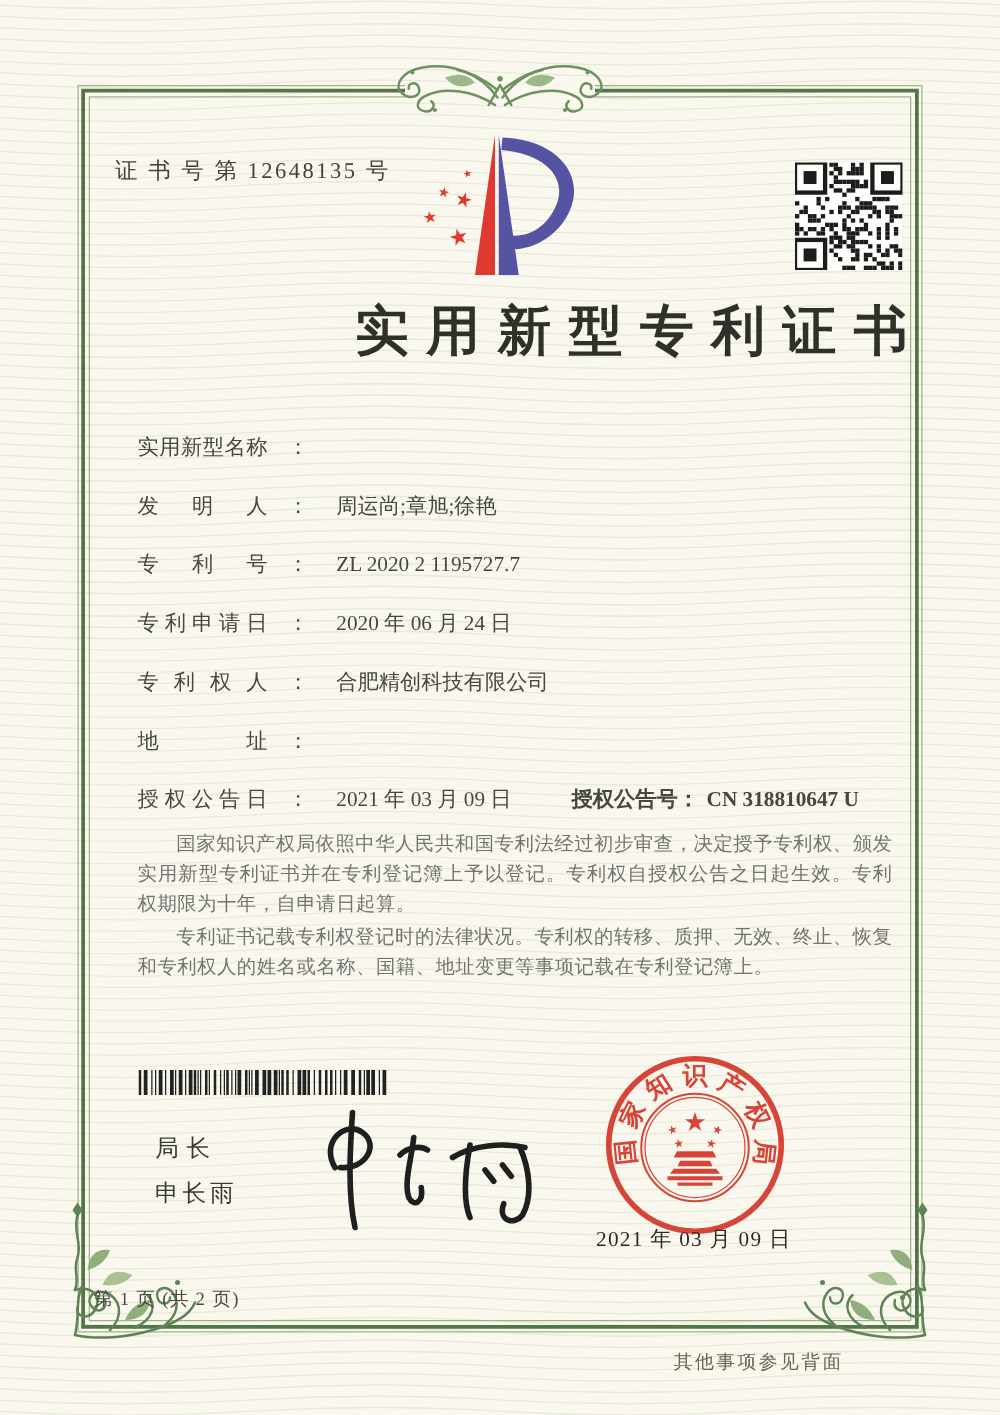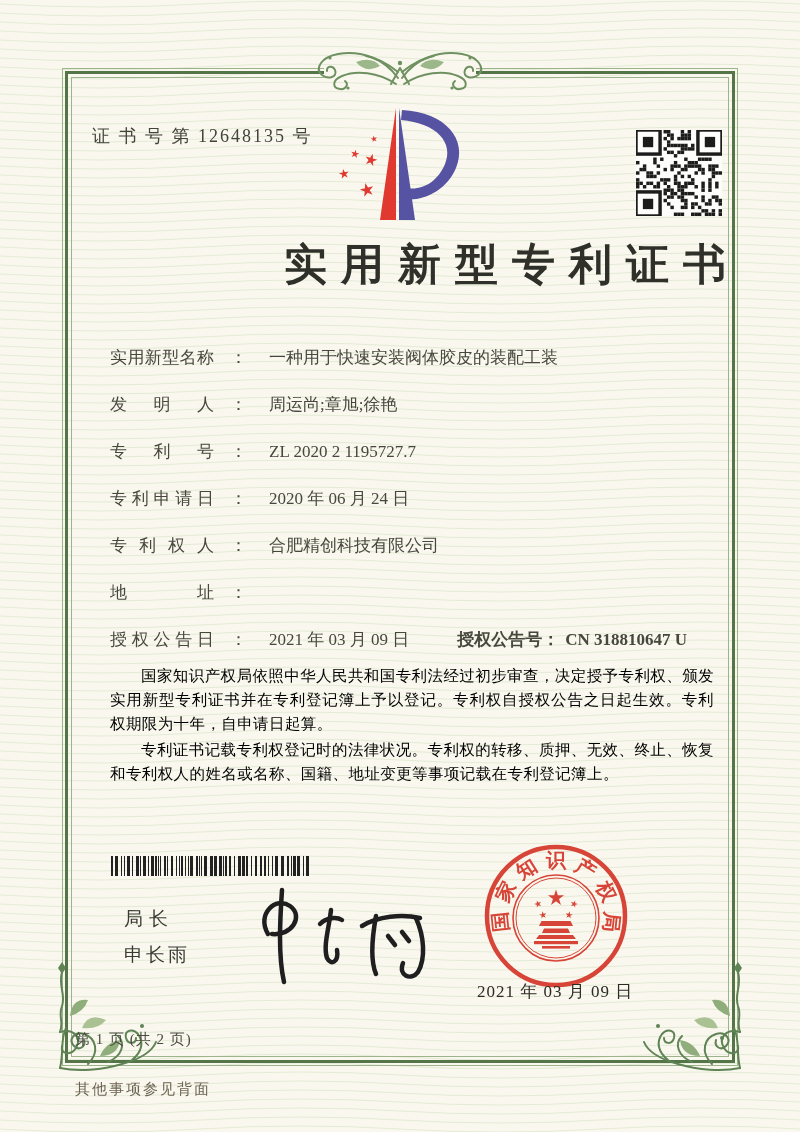--- a/index.html
+++ b/index.html
@@ -18,34 +18,34 @@
   .title{position:absolute;left:60px;top:236px;width:680px;text-align:right;
     font-size:43px;font-weight:600;letter-spacing:14px;color:#30302b;}
   .fields{position:absolute;left:110px;top:346px;width:606px;font-size:17px;color:#47473e;}
   .frow{display:flex;align-items:flex-start;margin-bottom:24px;line-height:23px;gap:16px;}
   .flabel{display:inline-block;width:104px;text-align:justify;text-align-last:justify;}
   .fcolon{display:inline-block;}
   .fvalue{display:inline-block;margin-left:6px;}
   .fvalue.wrap{width:452px;}
   .fgroup2{margin-left:32px;display:flex;font-weight:bold;}
   .paras{position:absolute;left:110px;top:664px;width:604px;font-size:15.5px;
-    line-height:1.55;text-align:justify;color:#000000;letter-spacing:0.4px;}
+    line-height:1.55;text-align:justify;color:#737373;letter-spacing:0.4px;}
   .paras p{margin:0 0 2px 0;text-indent:2em;}
   #barcode{position:absolute;left:110px;top:856px;}
   .signer-title{position:absolute;left:124px;top:906px;font-size:19px;letter-spacing:6px;
     font-family:"Liberation Sans","DejaVu Sans",sans-serif;color:#3a3a34;}
   .signer-name{position:absolute;left:124px;top:942px;font-size:19px;letter-spacing:3px;
     font-family:"Liberation Sans","DejaVu Sans",sans-serif;color:#3a3a34;}
   #signature{position:absolute;left:236px;top:880px;}
   #seal{position:absolute;left:482px;top:842px;}
   .seal-date{position:absolute;left:470px;top:980px;width:170px;text-align:center;
     font-size:17px;color:#2d2a26;letter-spacing:1px;}
   .page-info{position:absolute;left:75px;top:1030px;width:600px;text-align:left;
     font-size:15px;color:#4a4a40;letter-spacing:1px;}
-  .back-note{position:absolute;left:75px;top:1080px;width:600px;text-align:left;
+  .back-note{position:absolute;left:75px;top:1080px;width:600px;text-align:right;
     font-size:15px;color:#6b6252;letter-spacing:2px;}
   .orn{position:absolute;}
 </style>
 </head>
 <body>
 
 <div id="page">
 
   <svg id="bgwaves">
       <path d="M0 4 q100 6 200 0 t200 0 t200 0 t200 0 M0 13 q100 6 200 0 t200 0 t200 0 t200 0 M0 22 q100 6 200 0 t200 0 t200 0 t200 0 M0 31 q100 6 200 0 t200 0 t200 0 t200 0 M0 40 q100 6 200 0 t200 0 t200 0 t200 0 M0 49 q100 6 200 0 t200 0 t200 0 t200 0 M0 58 q100 6 200 0 t200 0 t200 0 t200 0 M0 67 q100 6 200 0 t200 0 t200 0 t200 0 M0 76 q100 6 200 0 t200 0 t200 0 t200 0 M0 85 q100 6 200 0 t200 0 t200 0 t200 0 M0 94 q100 6 200 0 t200 0 t200 0 t200 0 M0 103 q100 6 200 0 t200 0 t200 0 t200 0 M0 112 q100 6 200 0 t200 0 t200 0 t200 0 M0 121 q100 6 200 0 t200 0 t200 0 t200 0 M0 130 q100 6 200 0 t200 0 t200 0 t200 0 M0 139 q100 6 200 0 t200 0 t200 0 t200 0 M0 148 q100 6 200 0 t200 0 t200 0 t200 0 M0 157 q100 6 200 0 t200 0 t200 0 t200 0 M0 166 q100 6 200 0 t200 0 t200 0 t200 0 M0 175 q100 6 200 0 t200 0 t200 0 t200 0 M0 184 q100 6 200 0 t200 0 t200 0 t200 0 M0 193 q100 6 200 0 t200 0 t200 0 t200 0 M0 202 q100 6 200 0 t200 0 t200 0 t200 0 M0 211 q100 6 200 0 t200 0 t200 0 t200 0 M0 220 q100 6 200 0 t200 0 t200 0 t200 0 M0 229 q100 6 200 0 t200 0 t200 0 t200 0 M0 238 q100 6 200 0 t200 0 t200 0 t200 0 M0 247 q100 6 200 0 t200 0 t200 0 t200 0 M0 256 q100 6 200 0 t200 0 t200 0 t200 0 M0 265 q100 6 200 0 t200 0 t200 0 t200 0 M0 274 q100 6 200 0 t200 0 t200 0 t200 0 M0 283 q100 6 200 0 t200 0 t200 0 t200 0 M0 292 q100 6 200 0 t200 0 t200 0 t200 0 M0 301 q100 6 200 0 t200 0 t200 0 t200 0 M0 310 q100 6 200 0 t200 0 t200 0 t200 0 M0 319 q100 6 200 0 t200 0 t200 0 t200 0 M0 328 q100 6 200 0 t200 0 t200 0 t200 0 M0 337 q100 6 200 0 t200 0 t200 0 t200 0 M0 346 q100 6 200 0 t200 0 t200 0 t200 0 M0 355 q100 6 200 0 t200 0 t200 0 t200 0 M0 364 q100 6 200 0 t200 0 t200 0 t200 0 M0 373 q100 6 200 0 t200 0 t200 0 t200 0 M0 382 q100 6 200 0 t200 0 t200 0 t200 0 M0 391 q100 6 200 0 t200 0 t200 0 t200 0 M0 400 q100 6 200 0 t200 0 t200 0 t200 0 M0 409 q100 6 200 0 t200 0 t200 0 t200 0 M0 418 q100 6 200 0 t200 0 t200 0 t200 0 M0 427 q100 6 200 0 t200 0 t200 0 t200 0 M0 436 q100 6 200 0 t200 0 t200 0 t200 0 M0 445 q100 6 200 0 t200 0 t200 0 t200 0 M0 454 q100 6 200 0 t200 0 t200 0 t200 0 M0 463 q100 6 200 0 t200 0 t200 0 t200 0 M0 472 q100 6 200 0 t200 0 t200 0 t200 0 M0 481 q100 6 200 0 t200 0 t200 0 t200 0 M0 490 q100 6 200 0 t200 0 t200 0 t200 0 M0 499 q100 6 200 0 t200 0 t200 0 t200 0 M0 508 q100 6 200 0 t200 0 t200 0 t200 0 M0 517 q100 6 200 0 t200 0 t200 0 t200 0 M0 526 q100 6 200 0 t200 0 t200 0 t200 0 M0 535 q100 6 200 0 t200 0 t200 0 t200 0 M0 544 q100 6 200 0 t200 0 t200 0 t200 0 M0 553 q100 6 200 0 t200 0 t200 0 t200 0 M0 562 q100 6 200 0 t200 0 t200 0 t200 0 M0 571 q100 6 200 0 t200 0 t200 0 t200 0 M0 580 q100 6 200 0 t200 0 t200 0 t200 0 M0 589 q100 6 200 0 t200 0 t200 0 t200 0 M0 598 q100 6 200 0 t200 0 t200 0 t200 0 M0 607 q100 6 200 0 t200 0 t200 0 t200 0 M0 616 q100 6 200 0 t200 0 t200 0 t200 0 M0 625 q100 6 200 0 t200 0 t200 0 t200 0 M0 634 q100 6 200 0 t200 0 t200 0 t200 0 M0 643 q100 6 200 0 t200 0 t200 0 t200 0 M0 652 q100 6 200 0 t200 0 t200 0 t200 0 M0 661 q100 6 200 0 t200 0 t200 0 t200 0 M0 670 q100 6 200 0 t200 0 t200 0 t200 0 M0 679 q100 6 200 0 t200 0 t200 0 t200 0 M0 688 q100 6 200 0 t200 0 t200 0 t200 0 M0 697 q100 6 200 0 t200 0 t200 0 t200 0 M0 706 q100 6 200 0 t200 0 t200 0 t200 0 M0 715 q100 6 200 0 t200 0 t200 0 t200 0 M0 724 q100 6 200 0 t200 0 t200 0 t200 0 M0 733 q100 6 200 0 t200 0 t200 0 t200 0 M0 742 q100 6 200 0 t200 0 t200 0 t200 0 M0 751 q100 6 200 0 t200 0 t200 0 t200 0 M0 760 q100 6 200 0 t200 0 t200 0 t200 0 M0 769 q100 6 200 0 t200 0 t200 0 t200 0 M0 778 q100 6 200 0 t200 0 t200 0 t200 0 M0 787 q100 6 200 0 t200 0 t200 0 t200 0 M0 796 q100 6 200 0 t200 0 t200 0 t200 0 M0 805 q100 6 200 0 t200 0 t200 0 t200 0 M0 814 q100 6 200 0 t200 0 t200 0 t200 0 M0 823 q100 6 200 0 t200 0 t200 0 t200 0 M0 832 q100 6 200 0 t200 0 t200 0 t200 0 M0 841 q100 6 200 0 t200 0 t200 0 t200 0 M0 850 q100 6 200 0 t200 0 t200 0 t200 0 M0 859 q100 6 200 0 t200 0 t200 0 t200 0 M0 868 q100 6 200 0 t200 0 t200 0 t200 0 M0 877 q100 6 200 0 t200 0 t200 0 t200 0 M0 886 q100 6 200 0 t200 0 t200 0 t200 0 M0 895 q100 6 200 0 t200 0 t200 0 t200 0 M0 904 q100 6 200 0 t200 0 t200 0 t200 0 M0 913 q100 6 200 0 t200 0 t200 0 t200 0 M0 922 q100 6 200 0 t200 0 t200 0 t200 0 M0 931 q100 6 200 0 t200 0 t200 0 t200 0 M0 940 q100 6 200 0 t200 0 t200 0 t200 0 M0 949 q100 6 200 0 t200 0 t200 0 t200 0 M0 958 q100 6 200 0 t200 0 t200 0 t200 0 M0 967 q100 6 200 0 t200 0 t200 0 t200 0 M0 976 q100 6 200 0 t200 0 t200 0 t200 0 M0 985 q100 6 200 0 t200 0 t200 0 t200 0 M0 994 q100 6 200 0 t200 0 t200 0 t200 0 M0 1003 q100 6 200 0 t200 0 t200 0 t200 0 M0 1012 q100 6 200 0 t200 0 t200 0 t200 0 M0 1021 q100 6 200 0 t200 0 t200 0 t200 0 M0 1030 q100 6 200 0 t200 0 t200 0 t200 0 M0 1039 q100 6 200 0 t200 0 t200 0 t200 0 M0 1048 q100 6 200 0 t200 0 t200 0 t200 0 M0 1057 q100 6 200 0 t200 0 t200 0 t200 0 M0 1066 q100 6 200 0 t200 0 t200 0 t200 0 M0 1075 q100 6 200 0 t200 0 t200 0 t200 0 M0 1084 q100 6 200 0 t200 0 t200 0 t200 0 M0 1093 q100 6 200 0 t200 0 t200 0 t200 0 M0 1102 q100 6 200 0 t200 0 t200 0 t200 0 M0 1111 q100 6 200 0 t200 0 t200 0 t200 0 M0 1120 q100 6 200 0 t200 0 t200 0 t200 0 M0 1129 q100 6 200 0 t200 0 t200 0 t200 0 M0 1138 q100 6 200 0 t200 0 t200 0 t200 0 " fill="none" stroke="#e4ebd6" stroke-width="1"></path>
@@ -313,21 +313,20 @@
       <rect x="0" y="61.92" width="24.08" height="24.08" fill="none" stroke="#1c1c1c" stroke-width="3.44"></rect>
       <rect x="6.88" y="68.8" width="10.32" height="10.32" fill="#1c1c1c"></rect>
     </svg>
 
   <div class="title">实用新型专利证书</div>
 
   <div class="fields">
     <div class="frow">
       <span class="flabel">实用新型名称</span>
         <span class="fcolon">：</span>
-      <span class="fvalue">一种用于快速安装阀体胶皮的装配工装</span>
     </div>
     <div class="frow">
       <span class="flabel">发明人</span>
         <span class="fcolon">：</span>
       <span class="fvalue">周运尚;章旭;徐艳</span>
     </div>
     <div class="frow">
       <span class="flabel">专利号</span>
         <span class="fcolon">：</span>
       <span class="fvalue">ZL 2020 2 1195727.7</span>

